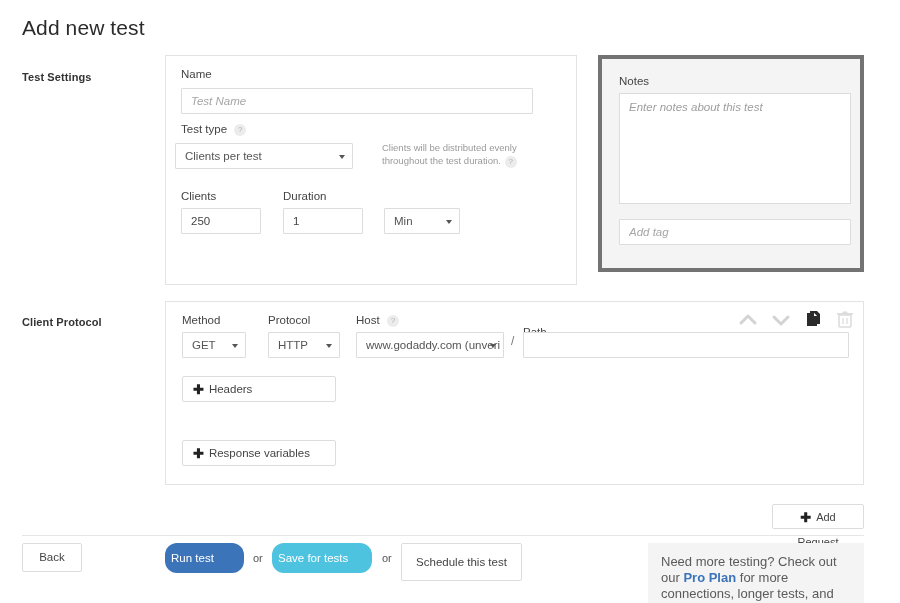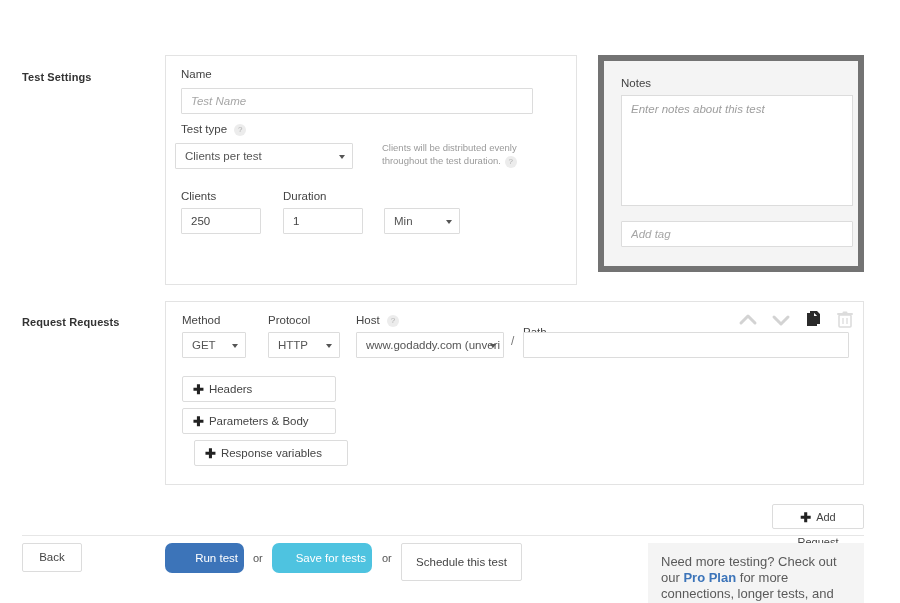--- a/index.html
+++ b/index.html
@@ -35,21 +35,21 @@
 
   
   .panel {
     position: absolute;
     background: #fff;
     border: 1px solid #e3e3e3;
   }
   #panel-test-settings { left: 165px; top: 55px; width: 412px; height: 230px; }
   #panel-notes {
     left: 598px; top: 55px; width: 266px; height: 217px;
-    background: #f4f4f4; border: 6px solid #737373;
+    background: #f4f4f4; border: 4px solid #737373;
   }
   #panel-client-requests { left: 165px; top: 301px; width: 699px; height: 184px; }
 
   
   .field-label {
     font-size: 11.5px;
     color: #444;
     display: block;
     margin-bottom: 5px;
   }
@@ -191,21 +191,21 @@
     width: 22px; height: 20px;
     cursor: pointer;
   }
   #icon-move-up { left: 571px; }
   #icon-move-down { left: 604px; }
   #icon-duplicate { left: 637px; }
   #icon-delete { left: 668px; }
 
   #btn-headers { position: absolute; left: 16px; top: 74px; width: 154px; text-align: left; }
   #btn-params { position: absolute; left: 16px; top: 106px; width: 154px; text-align: left; }
-  #btn-respvars { position: absolute; left: 28px; top: 138px; width: 154px; text-align: left; }
+  #btn-respvars { position: absolute; left: 16px; top: 138px; width: 154px; text-align: left; }
 
   
   #btn-add-request {
     position: absolute;
     left: 772px; top: 504px;
     width: 92px; height: 25px;
     font-size: 11px;
   }
 
   
@@ -221,23 +221,23 @@
     width: 60px; height: 29px;
     font-size: 11.5px;
     line-height: 27px;
   }
   .btn-primary {
     position: absolute;
     border: none;
     color: #fff;
     font-size: 11.5px;
     font-family: "Liberation Sans", sans-serif;
-    border-radius: 7px;
+    border-radius: 12px;
     cursor: pointer;
-    text-align: right;
+    text-align: left;
   }
   #btn-run-test {
     left: 165px; top: 543px;
     width: 79px; height: 30px;
     background: #3c74b9;
   }
   #btn-save-later {
     left: 272px; top: 543px;
     width: 100px; height: 30px;
     background: #4ec3e0;
@@ -273,20 +273,21 @@
     color: #3c74b9;
     font-weight: bold;
     text-decoration: none;
   }
 </style>
 </head>
 <body>
 
 <div class="page">
 
+  <div class="page-title">Add new test</div>
 
   <div class="section-label" id="lbl-test-settings">Test Settings</div>
 
   <div class="panel" id="panel-test-settings">
 
     <label class="field-label" id="fld-name-label">Name</label>
     <input class="txt-input" id="inp-name" type="text" placeholder="Test Name" style="">
 
     <label class="field-label" id="fld-type-label">
       <span>Test type</span>
@@ -313,21 +314,21 @@
     </div>
 
   </div>
 
   <div class="panel" id="panel-notes">
     <label class="field-label" id="notes-label">Notes</label>
     <textarea id="txt-notes" placeholder="Enter notes about this test" style=""></textarea>
     <input class="txt-input" id="inp-tag" type="text" placeholder="Add tag" style="">
   </div>
 
-  <div class="section-label" id="lbl-client-requests">Request Requests</div>
+  <div class="section-label" id="lbl-client-requests">Client Protocol</div>
 
   <div class="panel" id="panel-client-requests">
 
     <label class="field-label" id="cr-method-label">Method</label>
     <div class="sel-wrap" id="sel-method">
       <span class="sel-text">GET</span>
       <span class="caret"></span>
     </div>
 
     <label class="field-label" id="cr-protocol-label">Protocol</label>
@@ -373,23 +374,20 @@
         <rect x="3" y="3" width="16" height="2" rx="1" fill="#dcdcdc"></rect>
         <rect x="8.5" y="1.5" width="5" height="2" rx="1" fill="#dcdcdc"></rect>
         <line x1="9" y1="8" x2="9" y2="14" stroke="#dcdcdc" stroke-width="1.3"></line>
         <line x1="13" y1="8" x2="13" y2="14" stroke="#dcdcdc" stroke-width="1.3"></line>
       </svg>
     </div>
 
     <button class="btn-plain" id="btn-headers">
       <span class="plus">✚</span><span>Headers</span>
     </button>
-    <button class="btn-plain" id="btn-params">
-      <span class="plus">✚</span><span>Parameters &amp; Body</span>
-    </button>
     <button class="btn-plain" id="btn-respvars">
       <span class="plus">✚</span><span>Response variables</span>
     </button>
   </div>
 
   <button class="btn-plain" id="btn-add-request">
     <span class="plus">✚</span><span>Add Request</span>
   </button>
 
   <div id="divider"></div>

